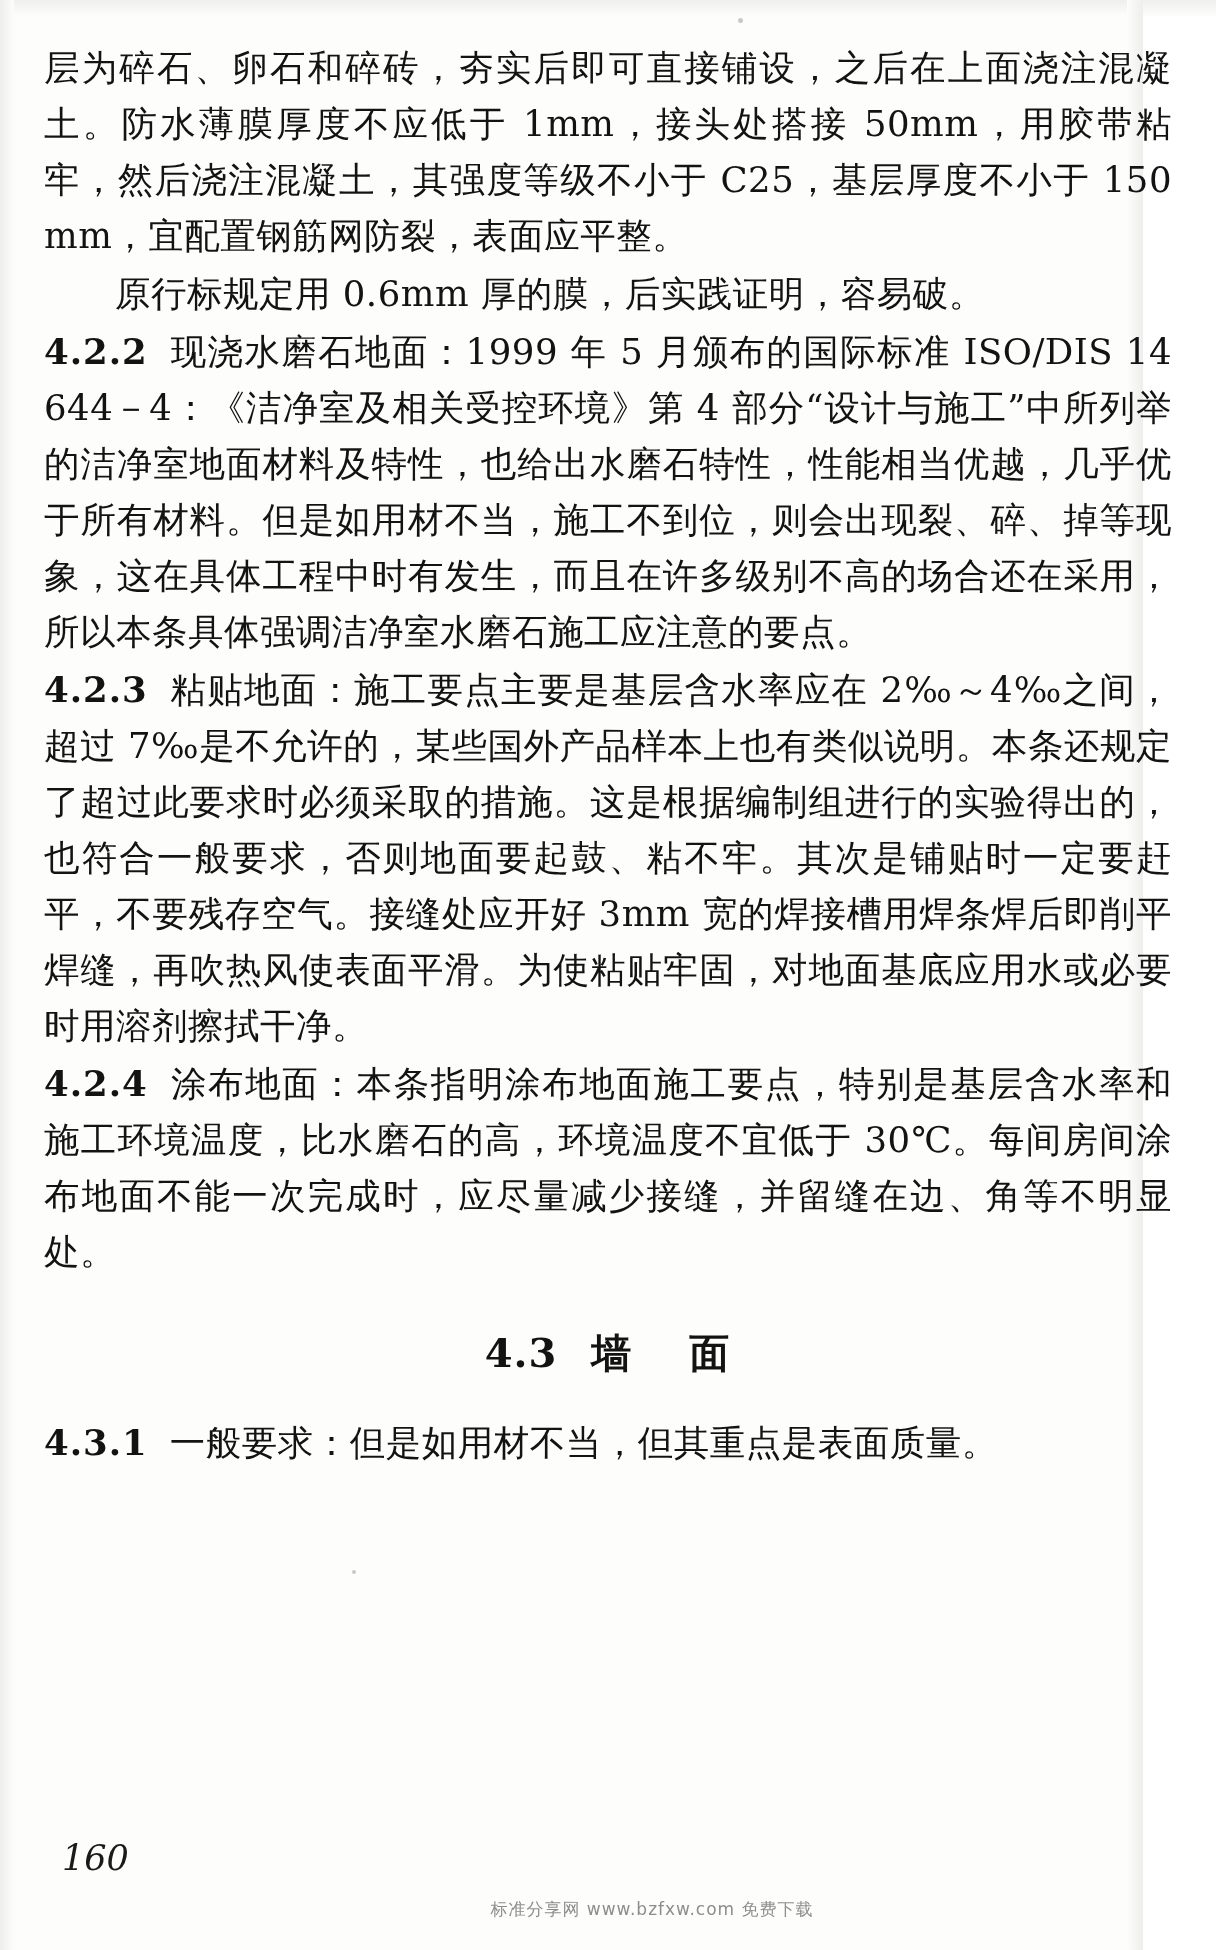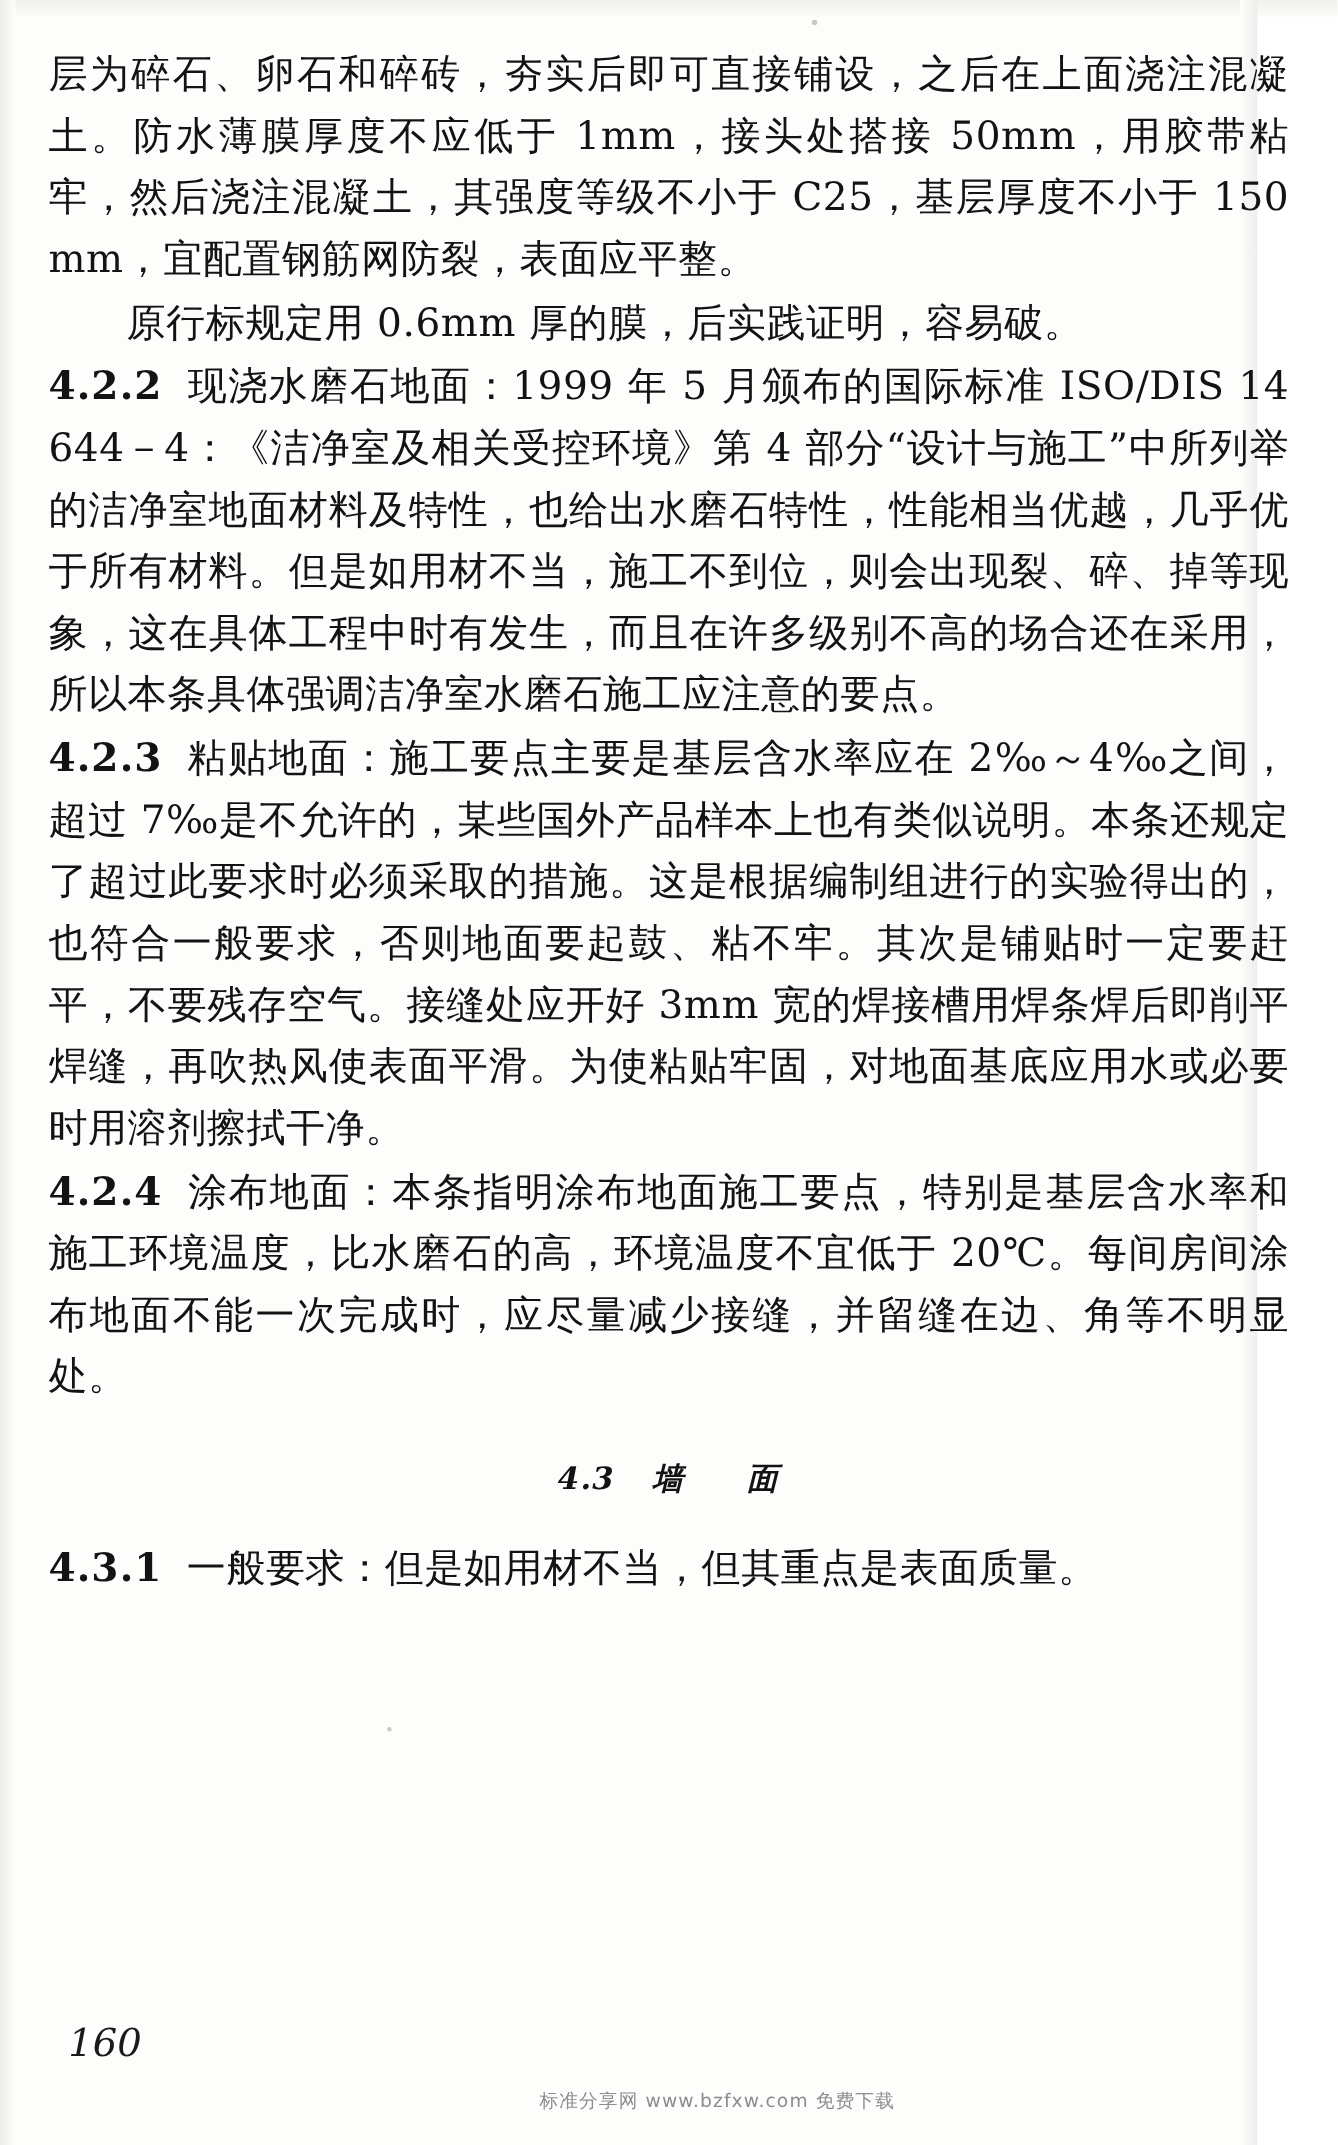--- a/index.html
+++ b/index.html
@@ -49,24 +49,23 @@
     font-weight: bold;
     letter-spacing: 1px;
   }
   .gap {
     display: inline-block;
     width: 22px;
   }
   .section-title {
     margin: 46px 0 34px 0;
     text-align: center;
-    font-size: 28px;
+    font-size: 40px;
     font-weight: bold;
     letter-spacing: 2px;
-    font-style: italic;
   }
   .section-title .sp {
     display: inline-block;
     width: 34px;
   }
   .section-title .sp2 {
     display: inline-block;
     width: 56px;
   }
   .pagenum {
@@ -125,21 +124,21 @@
   <div class="content">
 
     <p class="hang">层为碎石、卵石和碎砖，夯实后即可直接铺设，之后在上面浇注混凝土。防水薄膜厚度不应低于 1mm，接头处搭接 50mm，用胶带粘牢，然后浇注混凝土，其强度等级不小于 C25，基层厚度不小于 150mm，宜配置钢筋网防裂，表面应平整。</p>
 
     <p class="indent">原行标规定用 0.6mm 厚的膜，后实践证明，容易破。</p>
 
     <p class="hang"><span class="num">4.2.2</span><span class="gap"></span><span>现浇水磨石地面：1999 年 5 月颁布的国际标准 ISO/DIS 14644－4：《洁净室及相关受控环境》第 4 部分“设计与施工”中所列举的洁净室地面材料及特性，也给出水磨石特性，性能相当优越，几乎优于所有材料。但是如用材不当，施工不到位，则会出现裂、碎、掉等现象，这在具体工程中时有发生，而且在许多级别不高的场合还在采用，所以本条具体强调洁净室水磨石施工应注意的要点。</span></p>
 
     <p class="hang"><span class="num">4.2.3</span><span class="gap"></span><span>粘贴地面：施工要点主要是基层含水率应在 2‰～4‰之间，超过 7‰是不允许的，某些国外产品样本上也有类似说明。本条还规定了超过此要求时必须采取的措施。这是根据编制组进行的实验得出的，也符合一般要求，否则地面要起鼓、粘不牢。其次是铺贴时一定要赶平，不要残存空气。接缝处应开好 3mm 宽的焊接槽用焊条焊后即削平焊缝，再吹热风使表面平滑。为使粘贴牢固，对地面基底应用水或必要时用溶剂擦拭干净。</span></p>
 
-    <p class="hang"><span class="num">4.2.4</span><span class="gap"></span><span>涂布地面：本条指明涂布地面施工要点，特别是基层含水率和施工环境温度，比水磨石的高，环境温度不宜低于 20℃。每间房间涂布地面不能一次完成时，应尽量减少接缝，并留缝在边、角等不明显处。</span></p>
+    <p class="hang"><span class="num">4.2.4</span><span class="gap"></span><span>涂布地面：本条指明涂布地面施工要点，特别是基层含水率和施工环境温度，比水磨石的高，环境温度不宜低于 30℃。每间房间涂布地面不能一次完成时，应尽量减少接缝，并留缝在边、角等不明显处。</span></p>
 
 
     <div class="section-title"><span class="num">4.3</span><span class="sp"></span><span>墙</span><span class="sp2"></span><span>面</span></div>
 
     <p class="hang"><span class="num">4.3.1</span><span class="gap"></span><span>一般要求：但是如用材不当，但其重点是表面质量。</span></p>
 
 
   </div>
 
   <div class="pagenum">160</div>

